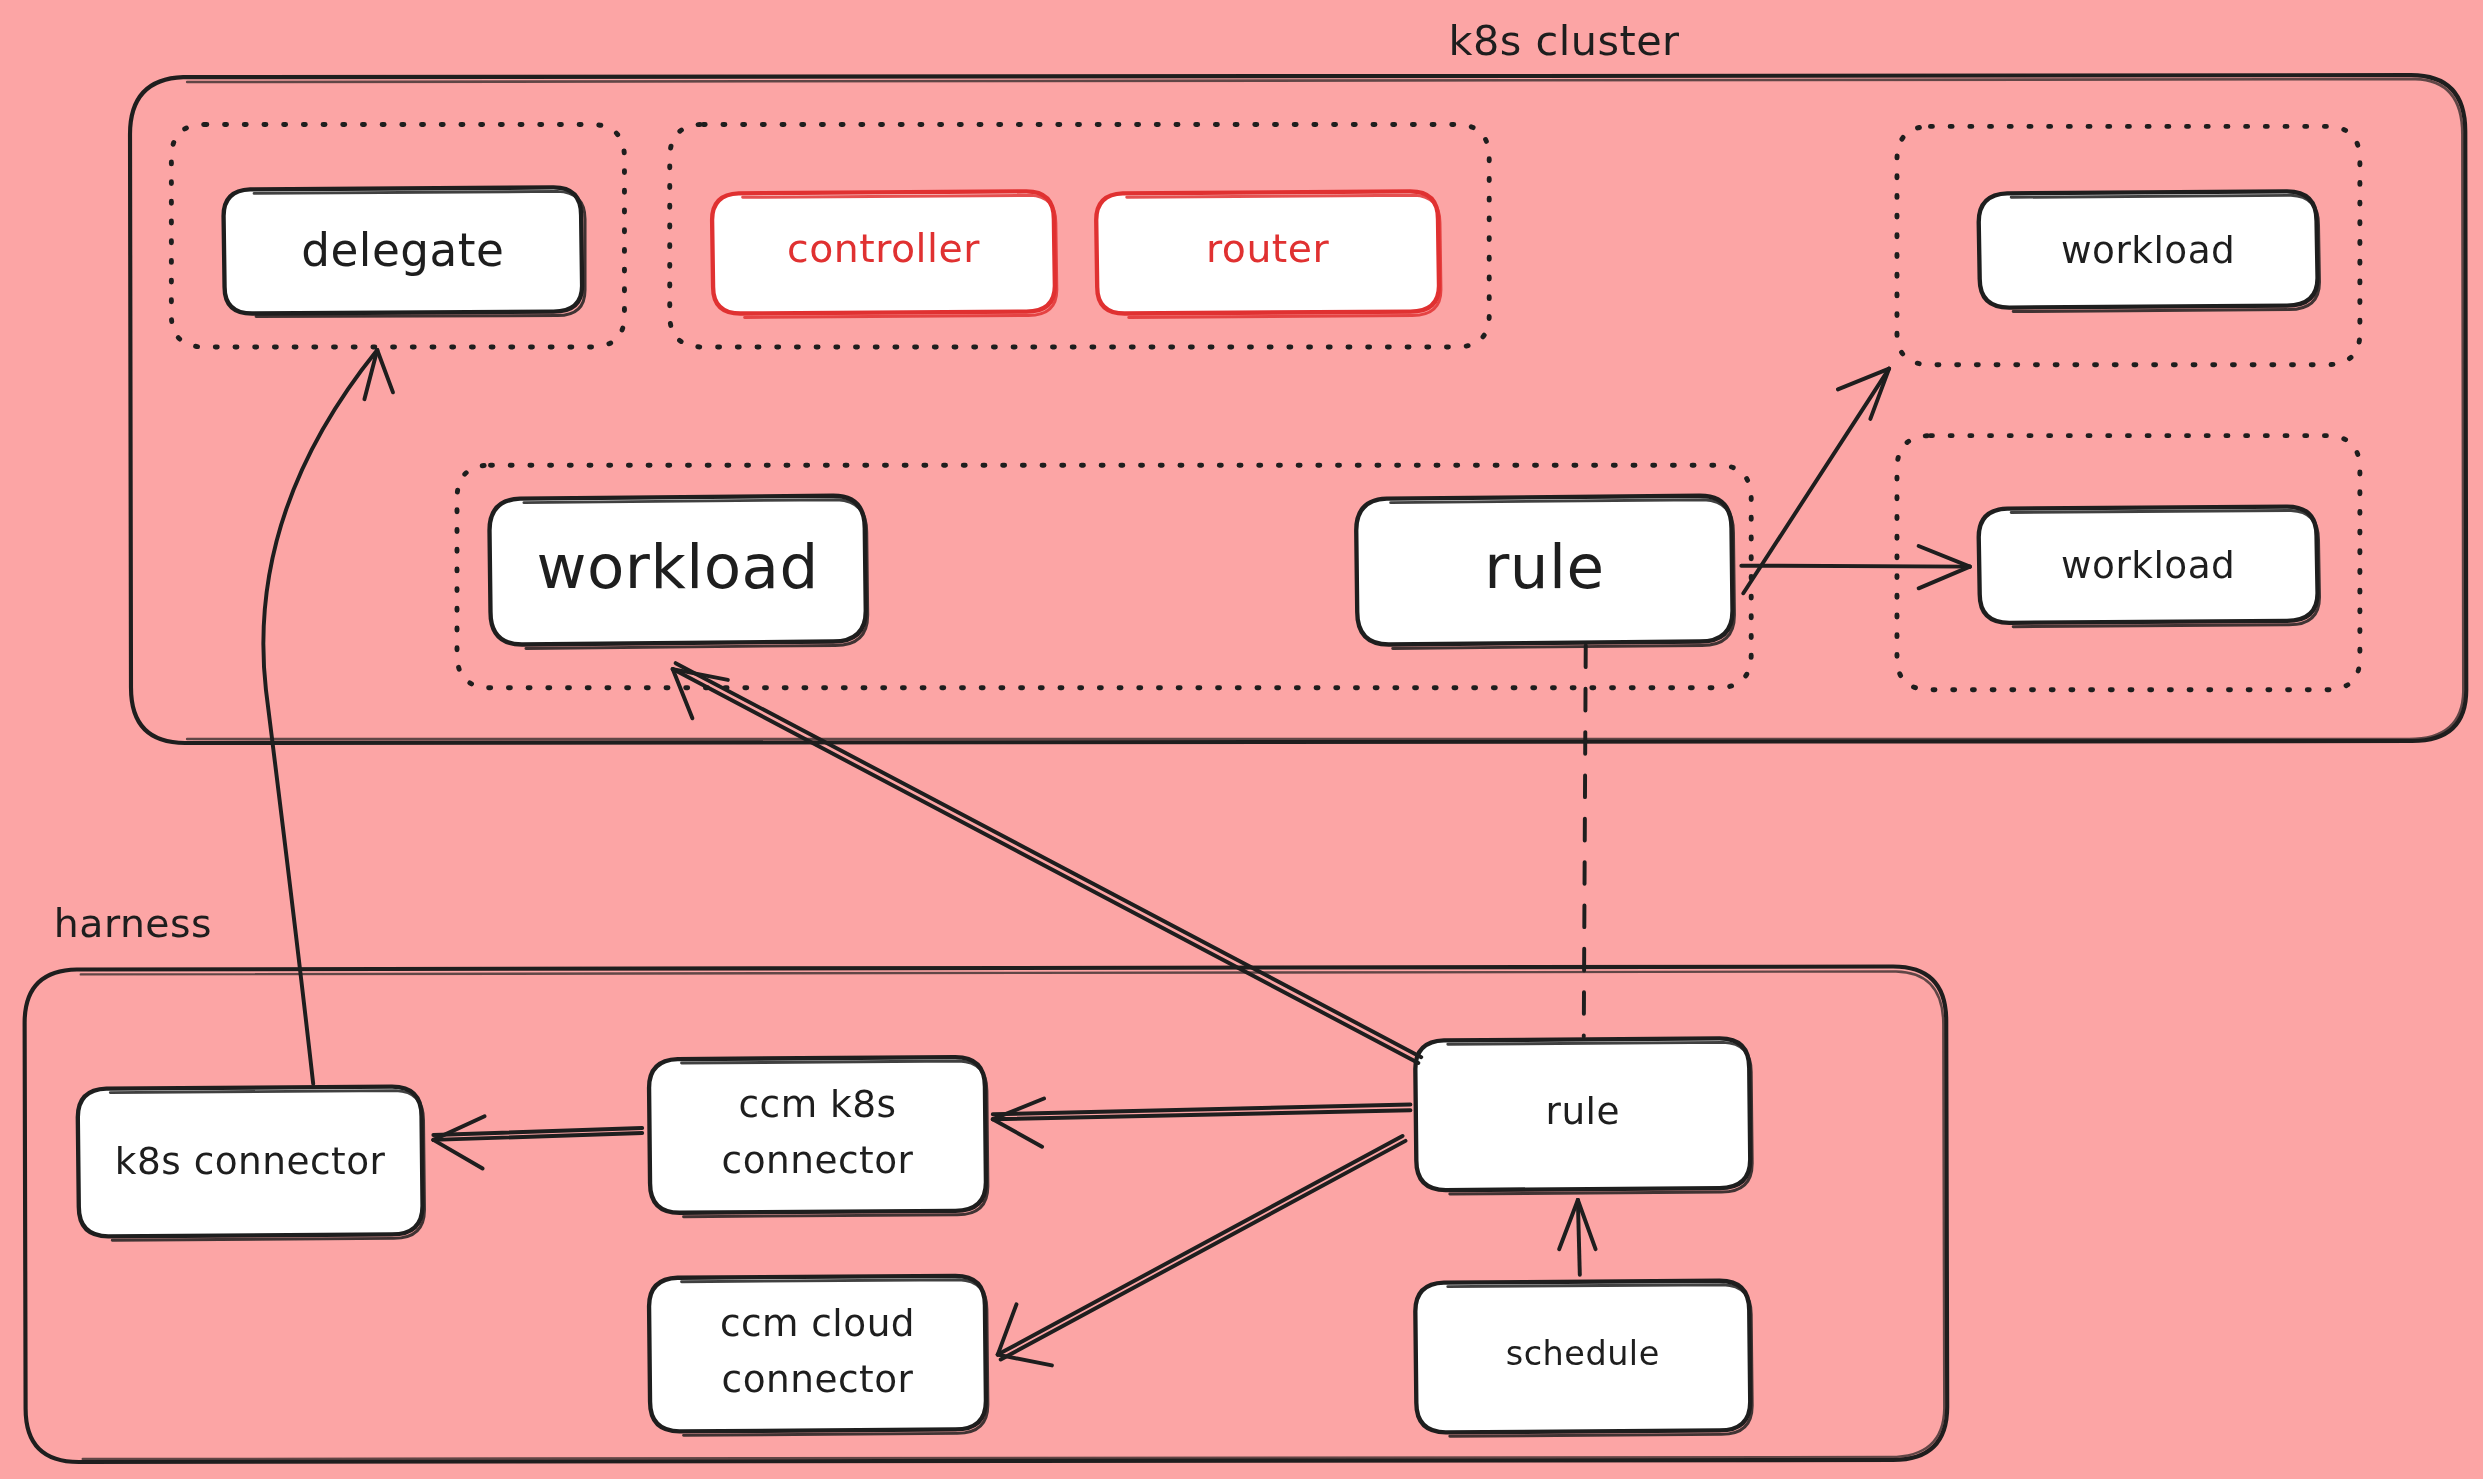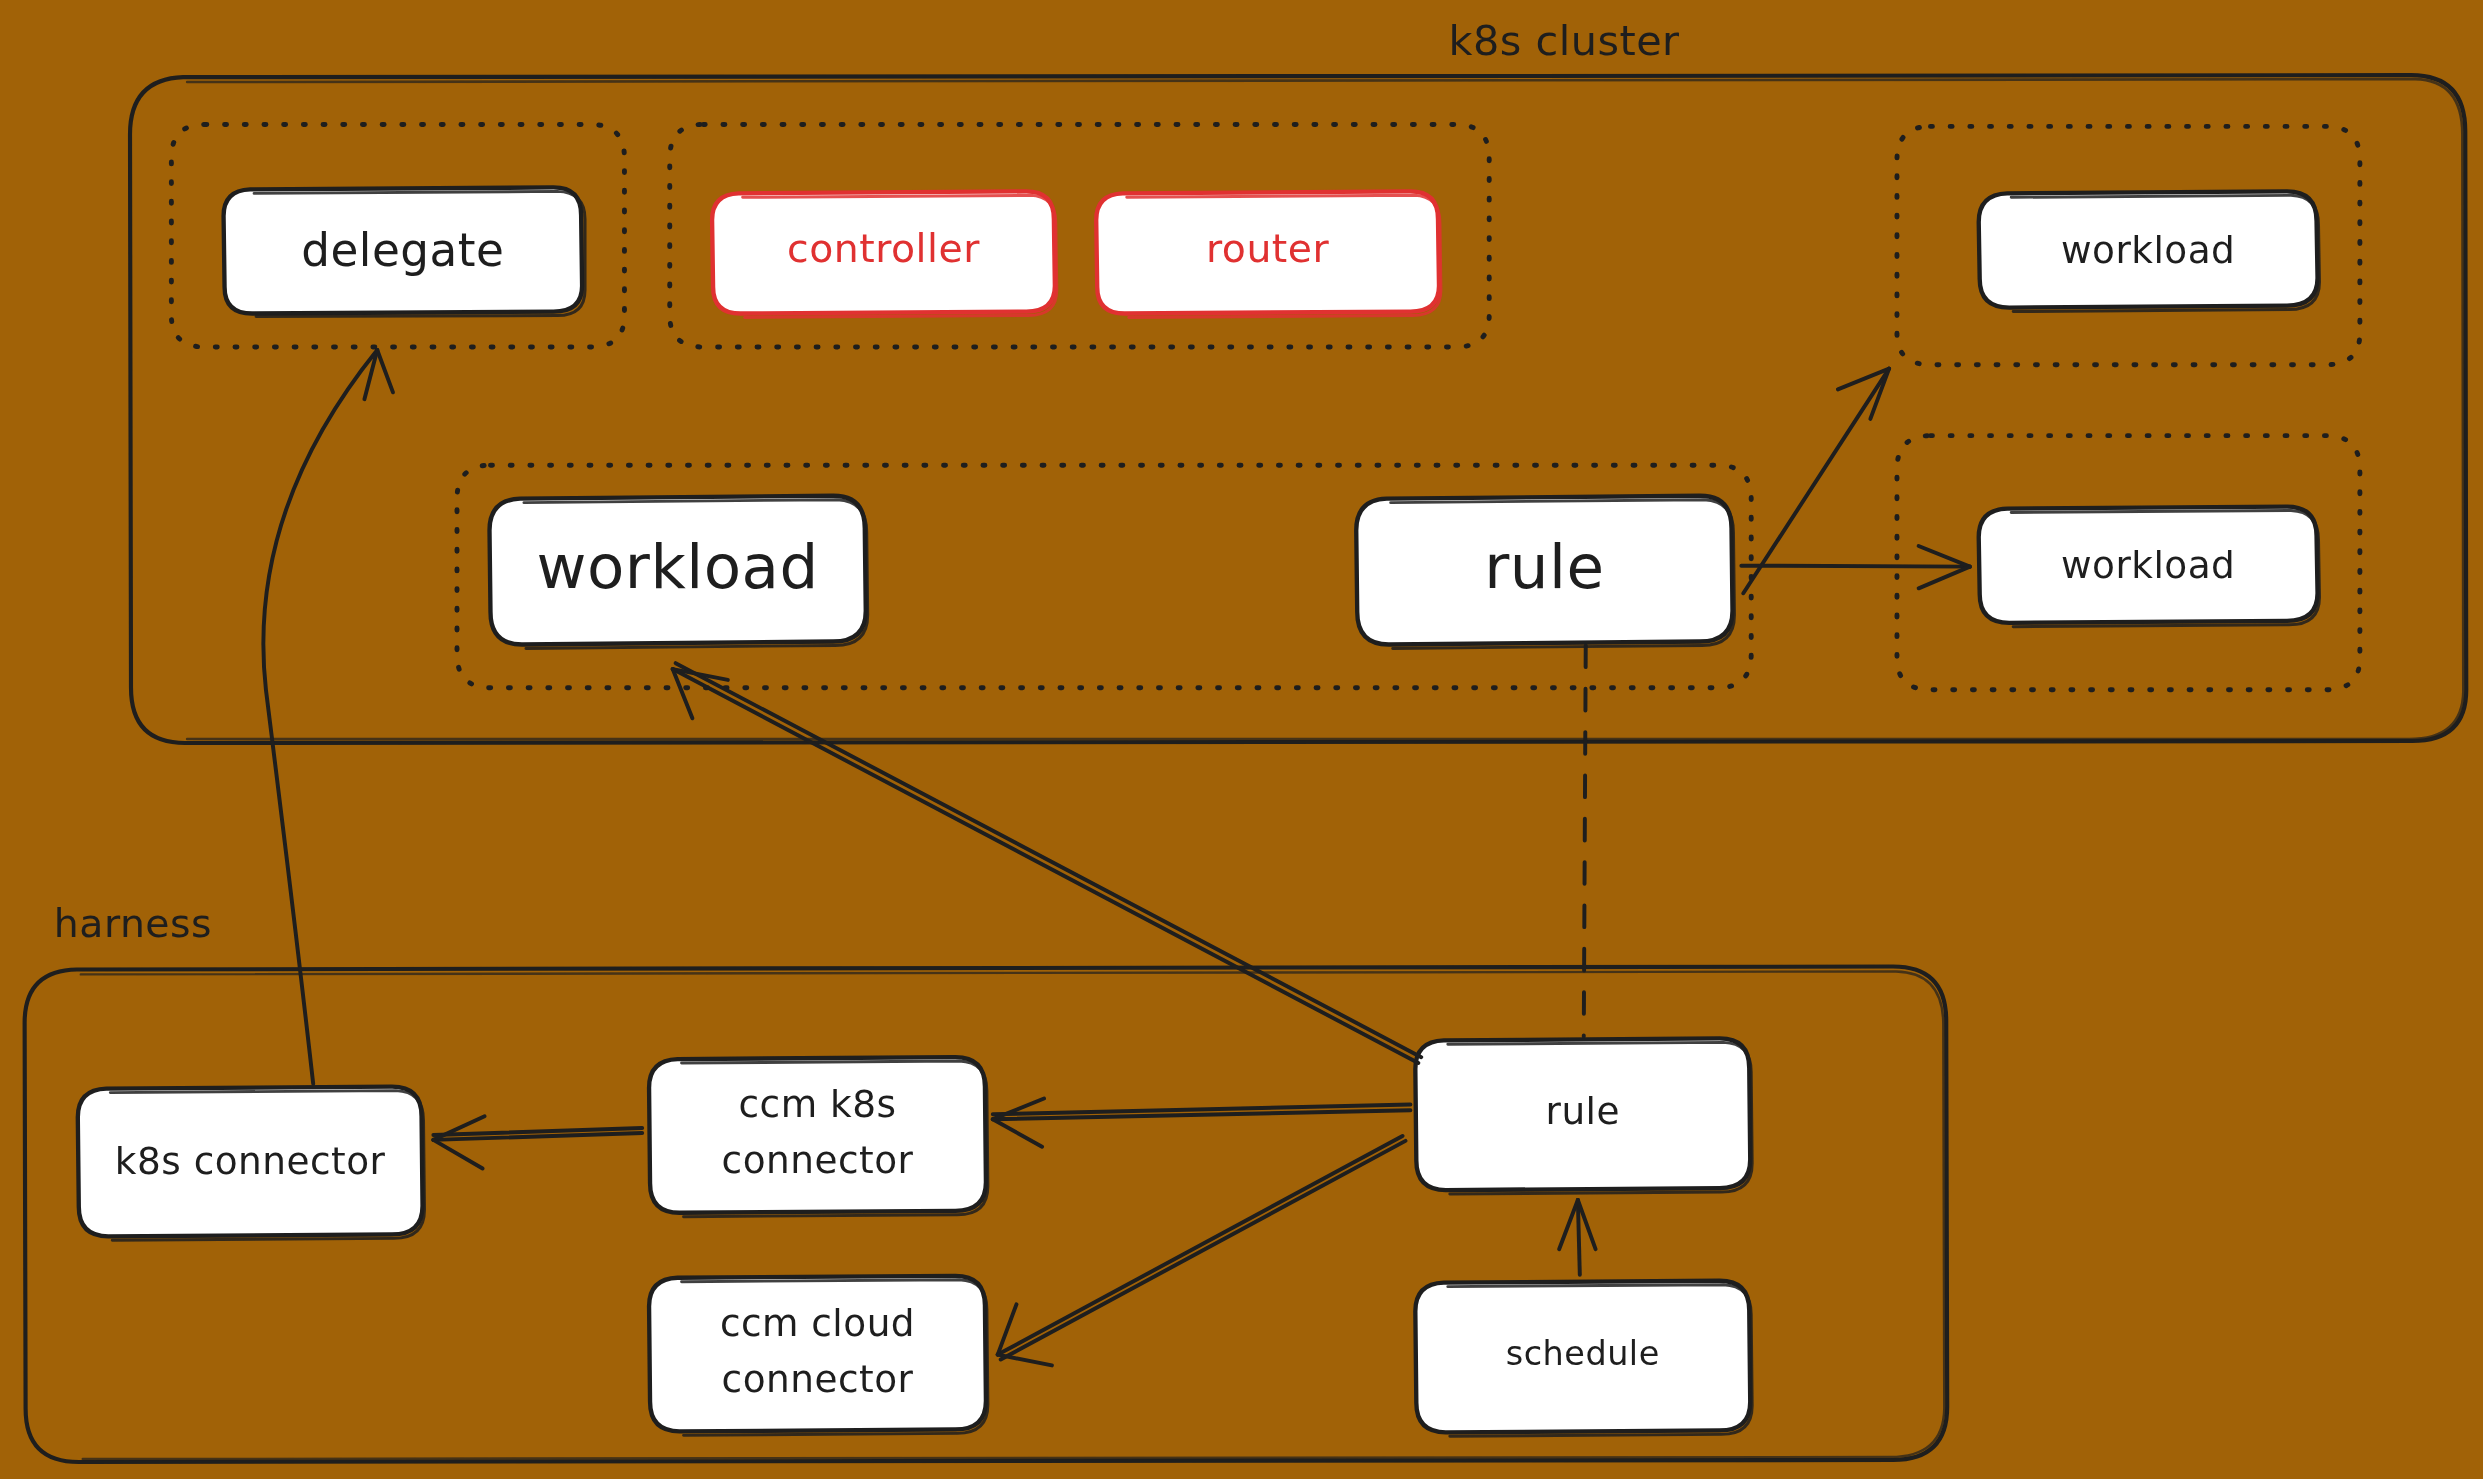--- a/index.html
+++ b/index.html
@@ -10,21 +10,21 @@
   body {
     width: 2483px;
     height: 1480px;
     overflow: hidden;
     font-family: "DejaVu Sans", sans-serif;
   }
   #diagram-root {
     position: relative;
     width: 2483px;
     height: 1480px;
-    background: #a16207;
+    background: #fca5a5;
   }
   svg.canvas {
     position: absolute;
     top: 0;
     left: 0;
     width: 2483px;
     height: 1480px;
     display: block;
   }
   .node-label,

